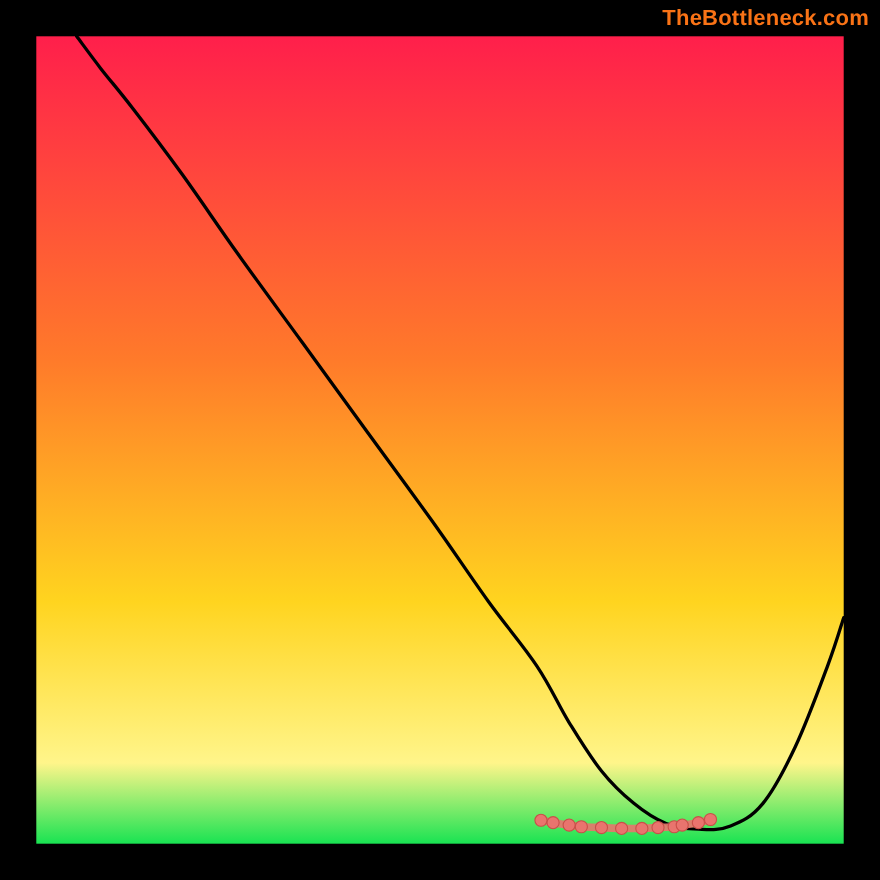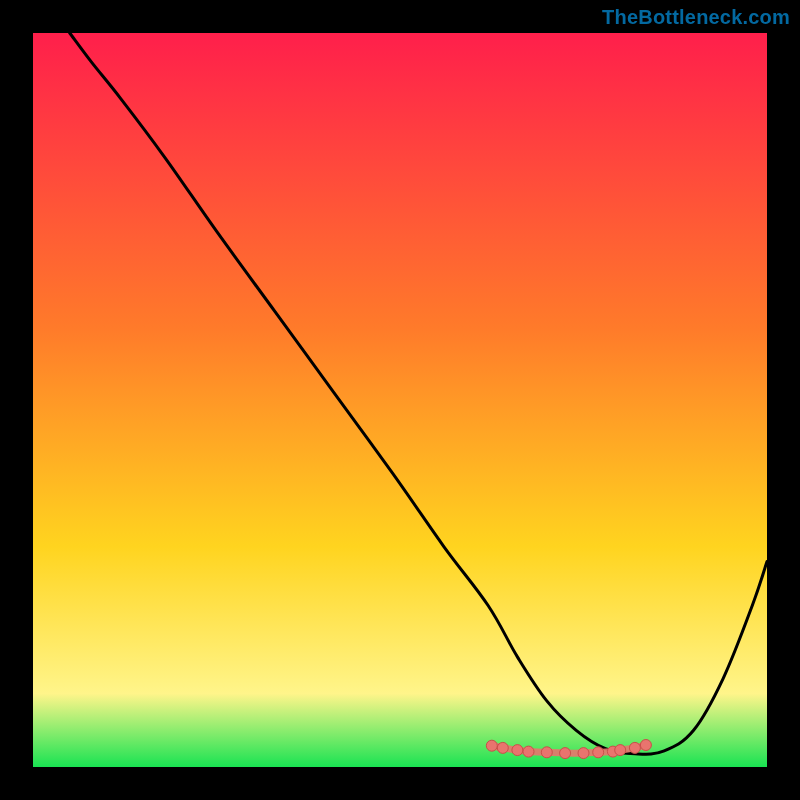--- a/index.html
+++ b/index.html
@@ -14,21 +14,21 @@
   .frame {
     position: relative;
     width: 800px;
     height: 800px;
     background: #000;
   }
   .watermark {
     position: absolute;
     top: 6px;
     right: 10px;
-    color: #0369a1;
+    color: #f97316;
     font-size: 20px;
     font-weight: 600;
     letter-spacing: 0.2px;
     user-select: none;
   }
   svg {
     position: absolute;
     left: 0;
     top: 0;
   }

